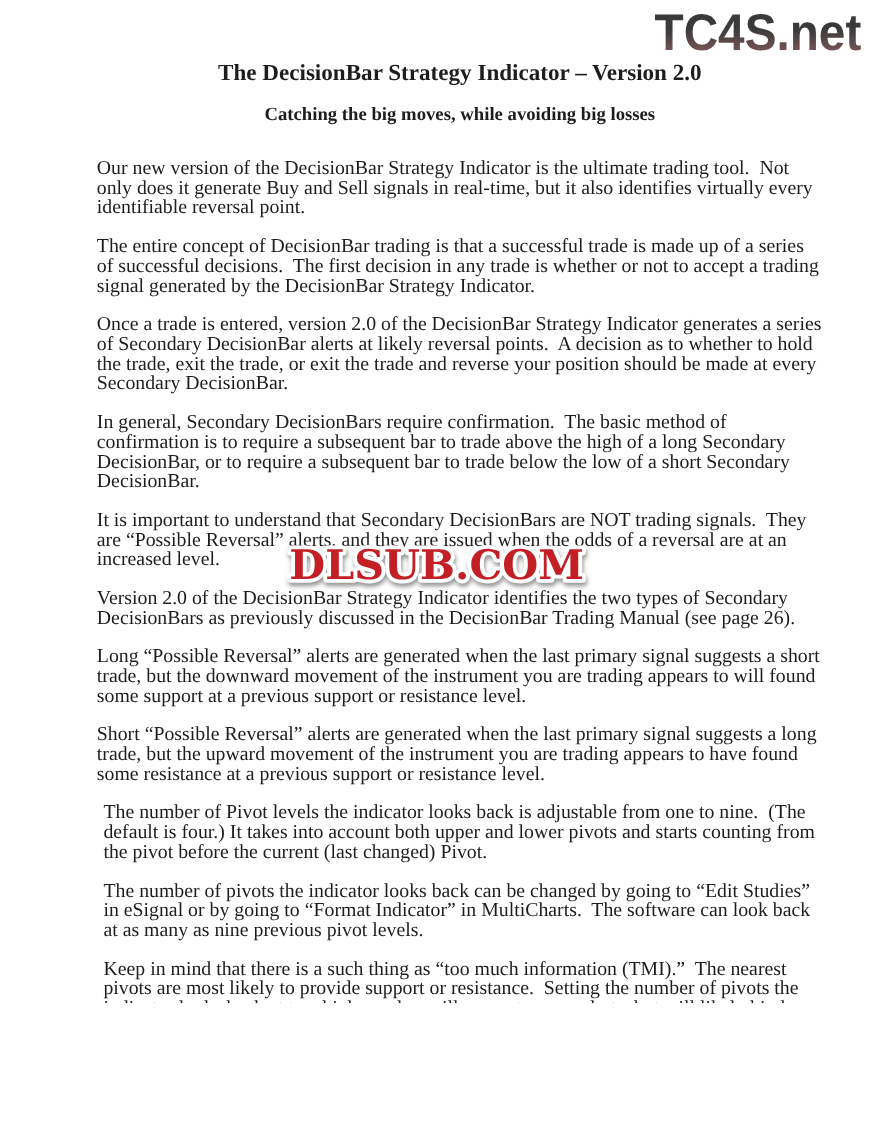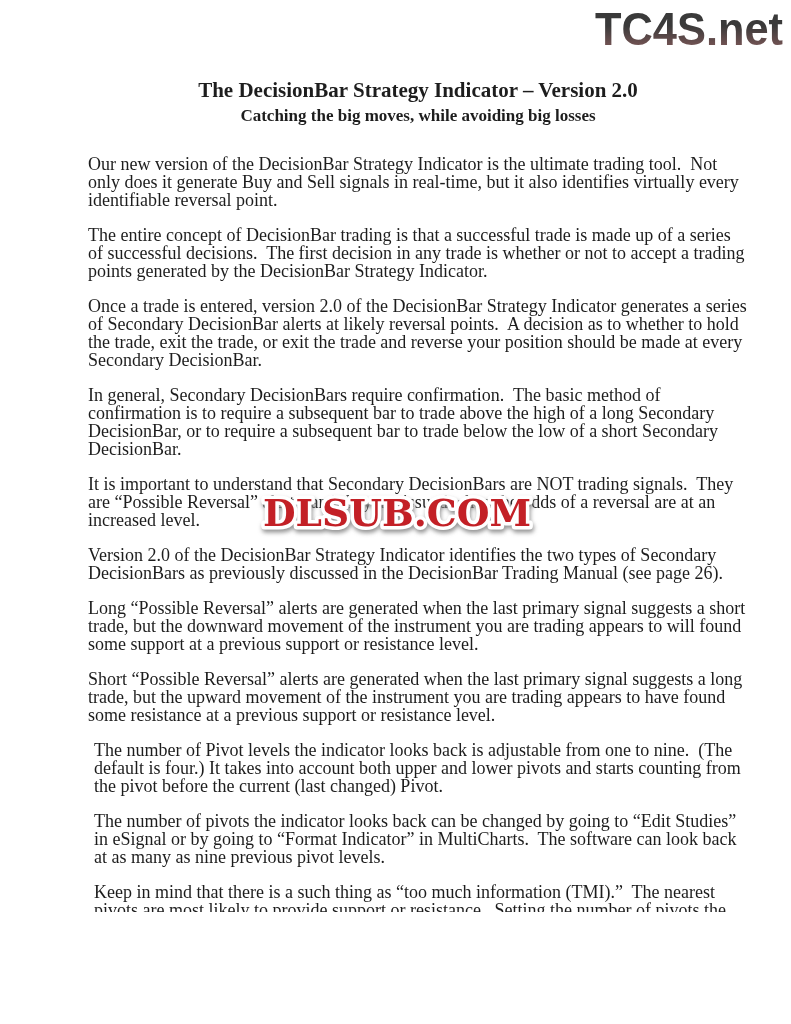--- a/index.html
+++ b/index.html
@@ -23,28 +23,28 @@
     width: 195px;
     height: 50px;
   }
   .content {
     position: absolute;
     left: 88px;
     top: 0;
     width: 660px;
   }
   .title {
-    margin-top: 78px;
+    margin-top: 54px;
     text-align: center;
     font-weight: bold;
     font-size: 21px;
     line-height: 25px;
   }
   .subtitle {
-    margin-top: 2px;
+    margin-top: 14px;
     text-align: center;
     font-weight: bold;
     font-size: 17px;
     line-height: 21px;
   }
   .paragraphs {
     margin-top: 29px;
   }
   .paragraphs p {
     margin: 0 0 17px 0;
@@ -96,21 +96,21 @@
     </defs>
     <text x="97" y="43" text-anchor="middle" font-family="Liberation Sans, sans-serif" font-weight="bold" font-size="47" textLength="188" lengthAdjust="spacingAndGlyphs" fill="url(#tc4sGrad)">TC4S.net</text>
   </svg>
 
   <div class="content">
     <div class="title">The DecisionBar Strategy Indicator – Version 2.0</div>
     <div class="subtitle">Catching the big moves, while avoiding big losses</div>
 
     <div class="paragraphs">
       <p>Our new version of the DecisionBar Strategy Indicator is the ultimate trading tool.  Not only does it generate Buy and Sell signals in real-time, but it also identifies virtually every identifiable reversal point.</p>
-      <p>The entire concept of DecisionBar trading is that a successful trade is made up of a series of successful decisions.  The first decision in any trade is whether or not to accept a trading points generated by the DecisionBar Strategy Indicator.</p>
+      <p>The entire concept of DecisionBar trading is that a successful trade is made up of a series of successful decisions.  The first decision in any trade is whether or not to accept a trading signal generated by the DecisionBar Strategy Indicator.</p>
       <p>Once a trade is entered, version 2.0 of the DecisionBar Strategy Indicator generates a series of Secondary DecisionBar alerts at likely reversal points.  A decision as to whether to hold the trade, exit the trade, or exit the trade and reverse your position should be made at every Secondary DecisionBar.</p>
       <p>In general, Secondary DecisionBars require confirmation.  The basic method of confirmation is to require a subsequent bar to trade above the high of a long Secondary DecisionBar, or to require a subsequent bar to trade below the low of a short Secondary DecisionBar.</p>
       <p>It is important to understand that Secondary DecisionBars are NOT trading signals.  They are “Possible Reversal” alerts, and they are issued when the odds of a reversal are at an increased level.</p>
       <p>Version 2.0 of the DecisionBar Strategy Indicator identifies the two types of Secondary DecisionBars as previously discussed in the DecisionBar Trading Manual (see page 26).</p>
       <p>Long “Possible Reversal” alerts are generated when the last primary signal suggests a short trade, but the downward movement of the instrument you are trading appears to will found some support at a previous support or resistance level.</p>
       <p>Short “Possible Reversal” alerts are generated when the last primary signal suggests a long trade, but the upward movement of the instrument you are trading appears to have found some resistance at a previous support or resistance level.</p>
       <p class="indent">The number of Pivot levels the indicator looks back is adjustable from one to nine.  (The default is four.) It takes into account both upper and lower pivots and starts counting from the pivot before the current (last changed) Pivot.</p>
       <p class="indent">The number of pivots the indicator looks back can be changed by going to “Edit Studies” in eSignal or by going to “Format Indicator” in MultiCharts.  The software can look back at as many as nine previous pivot levels.</p>
       <p class="indent">Keep in mind that there is a such thing as “too much information (TMI).”  The nearest pivots are most likely to provide support or resistance.  Setting the number of pivots the indicator looks back at to a high number will generate more alerts, but will likely hinder your trading.  It is to your advantage to set the</p>
     </div>

